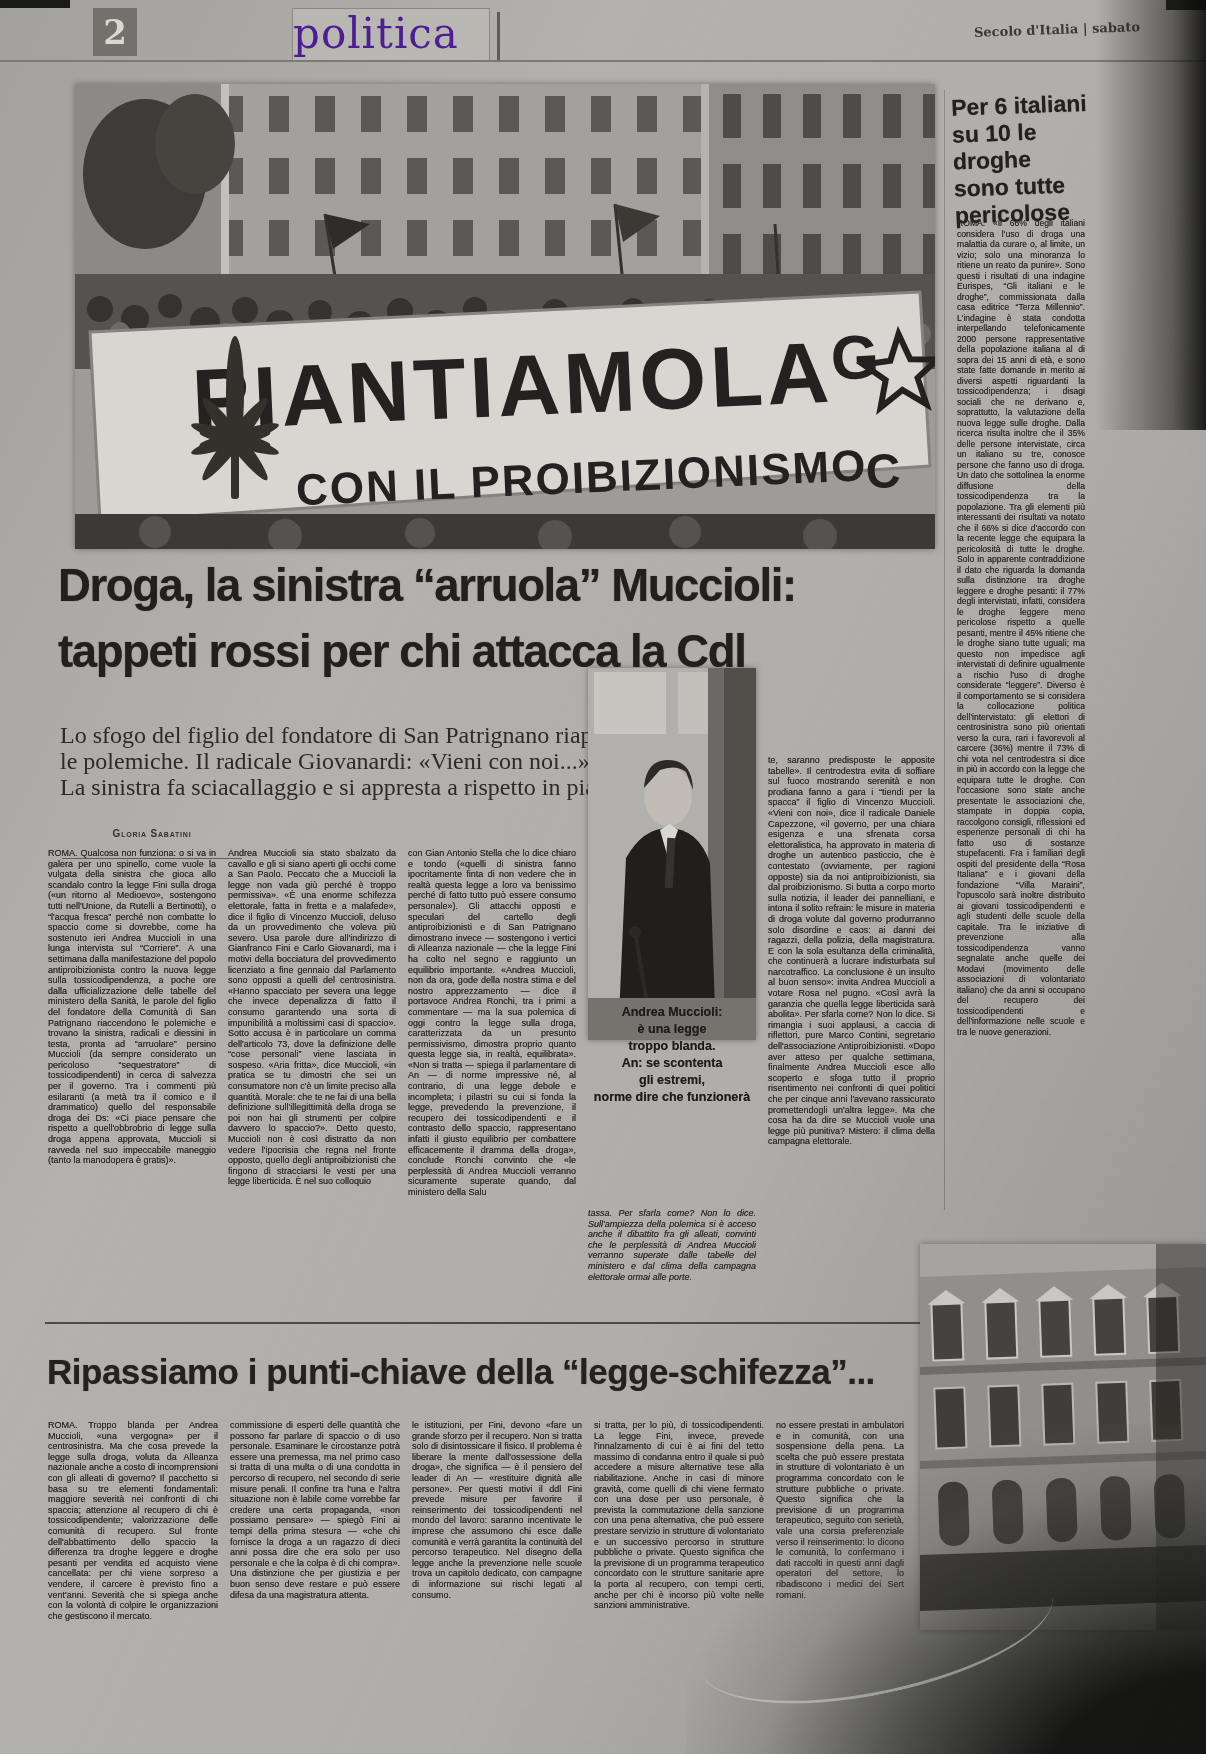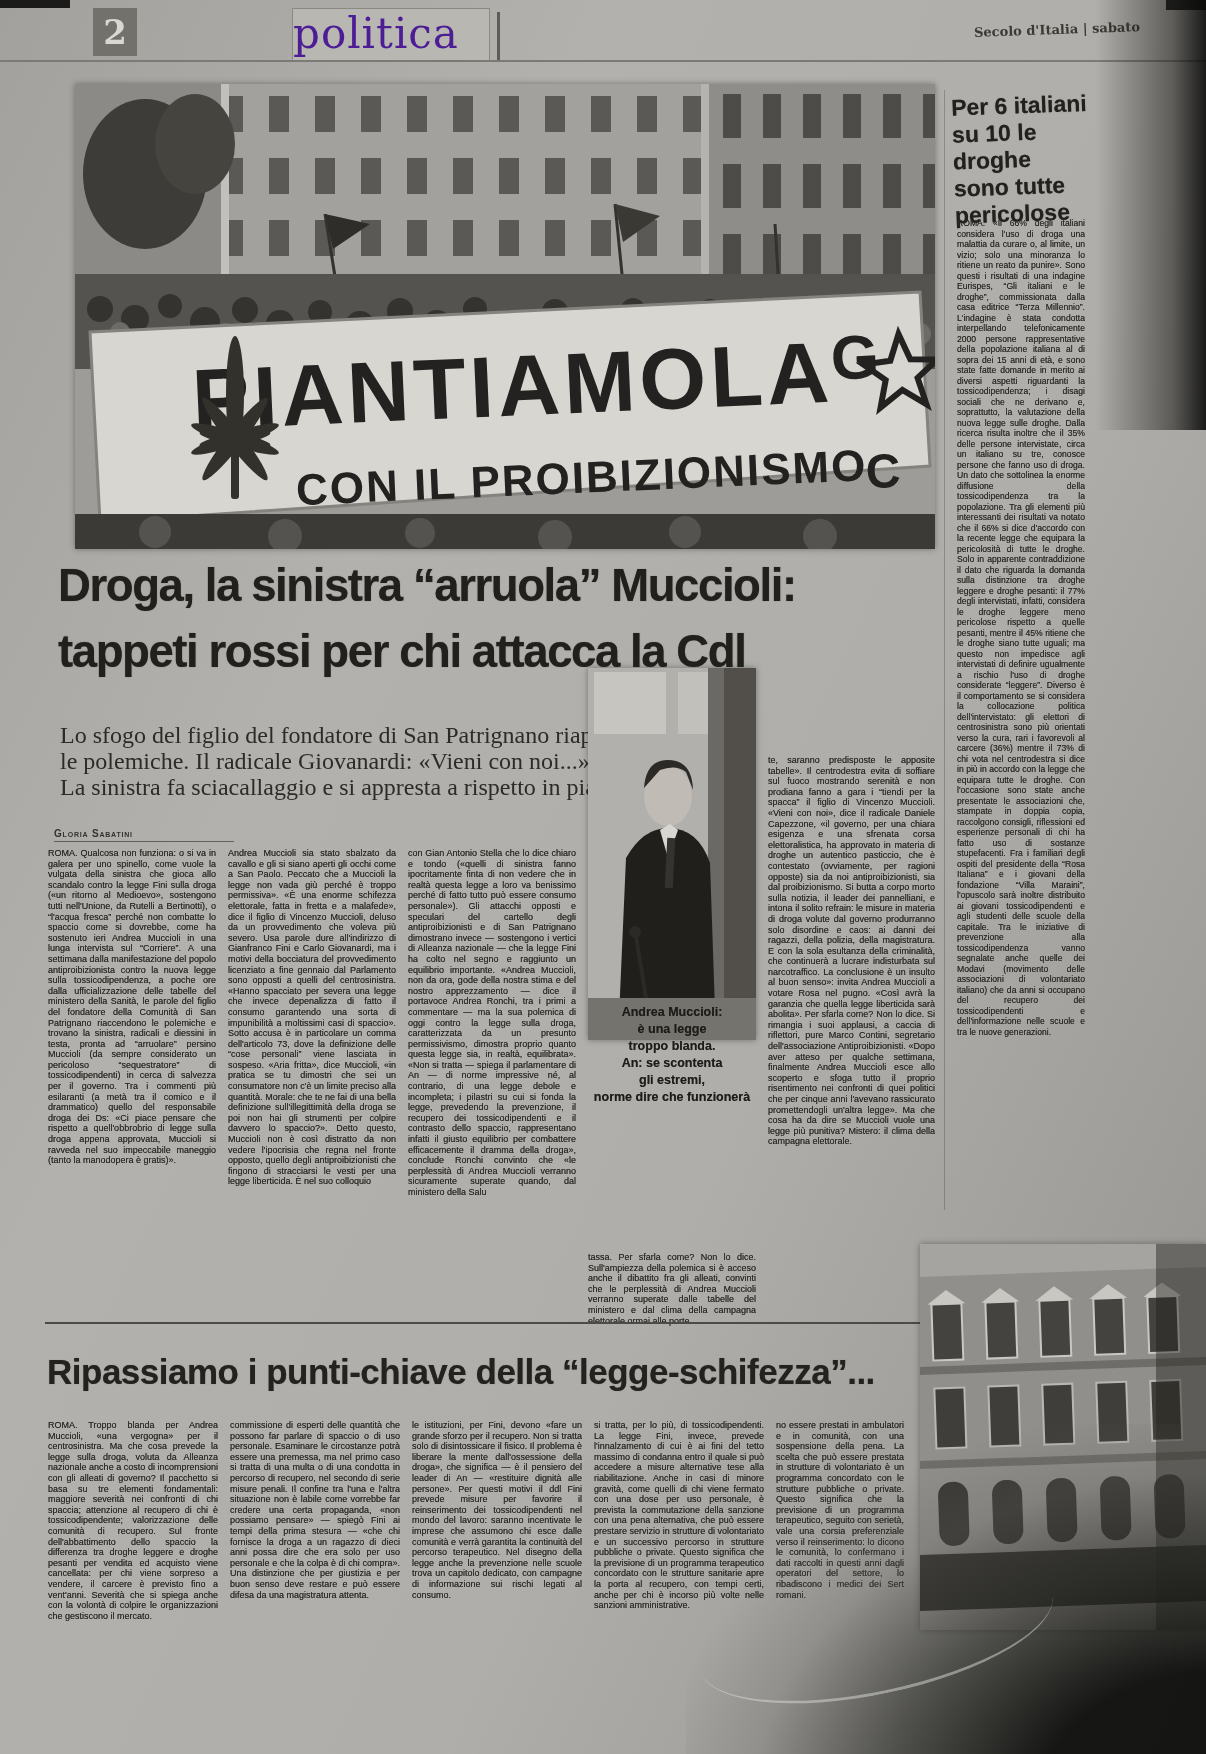--- a/index.html
+++ b/index.html
@@ -16,23 +16,23 @@
   .masthead{left:860px;top:24px;width:280px;text-align:right;font:bold 13px "DejaVu Serif",serif;
            color:#3a3933;transform:rotate(-2deg);}
   .header-rule{left:0;top:60px;width:1206px;height:2px;background:#7b7a75;}
   .corner{background:#1b1b19;}
   
   .headline{left:58px;top:552px;width:900px;font-weight:bold;font-size:47px;line-height:66px;
             letter-spacing:-1.5px;color:#21201c;transform:scaleX(.97);transform-origin:left top;
             text-shadow:0 0 1px rgba(30,30,26,.55);}
   .standfirst{left:60px;top:722px;width:580px;font-family:"Liberation Serif",serif;
             font-size:24px;line-height:26px;color:#2c2b26;}
-  .byline{left:54px;top:828px;width:180px;font:bold 10px "Liberation Sans",sans-serif;
-          letter-spacing:.8px;color:#33322c;border-bottom:1px solid rgba(60,60,55,.7);padding-bottom:2px;
-          font-variant:small-caps;}
+  .byline{left:62px;top:828px;width:180px;font:bold 10px "Liberation Sans",sans-serif;
+          letter-spacing:.8px;color:#33322c;border-bottom:1px solid rgba(60,60,55,.7);padding-bottom:19px;
+          font-variant:small-caps;text-align:center;}
   .col{position:absolute;font:9px/10.6px "Liberation Sans",sans-serif;text-align:justify;
        color:#2b2a24;overflow:hidden;text-shadow:0 0 .6px rgba(45,44,40,.75);}
   .caption{left:588px;top:1004px;width:168px;text-align:center;font:bold 12.5px/17px "Liberation Sans",sans-serif;
        color:#1d1c18;text-shadow:0 0 .6px rgba(30,30,26,.6);}
   .sidebar-head{left:953px;top:92px;width:150px;font:bold 23px/27px "Liberation Sans",sans-serif;
        color:#22211d;transform:rotate(-2deg);text-shadow:0 0 .8px rgba(30,30,26,.5);}
   .sidebar-rule{left:944px;top:90px;width:1px;height:1120px;background:rgba(70,70,66,.35);}
   .section-rule{left:45px;top:1322px;width:1040px;height:2px;background:#4c4b47;}
   .kicker{left:50px;top:1330px;width:900px;font:17px "Liberation Serif",serif;color:#2b2a25;}
   .bheadline{left:47px;top:1350px;width:920px;font:bold 35px/44px "Liberation Sans",sans-serif;
@@ -177,21 +177,21 @@
     <div>Lo sfogo del figlio del fondatore di San Patrignano riapre</div>
     <div>le polemiche. Il radicale Giovanardi: «Vieni con noi...».</div>
     <div>La sinistra fa sciacallaggio e si appresta a rispetto in piazza</div>
   </div>
   <div class="abs byline">Gloria Sabatini</div>
 
   <div class="col" style="left:48px;top:848px;width:168px;height:462px;">ROMA. Qualcosa non funziona: o si va in galera per uno spinello, come vuole la vulgata della sinistra che gioca allo scandalo contro la legge Fini sulla droga («un ritorno al Medioevo», sostengono tutti nell'Unione, da Rutelli a Bertinotti), o “l'acqua fresca” perché non combatte lo spaccio come si dovrebbe, come ha sostenuto ieri Andrea Muccioli in una lunga intervista sul “Corriere”. A una settimana dalla manifestazione del popolo antiproibizionista contro la nuova legge sulla tossicodipendenza, a poche ore dalla ufficializzazione delle tabelle del ministero della Sanità, le parole del figlio del fondatore della Comunità di San Patrignano riaccendono le polemiche e trovano la sinistra, radicali e diessini in testa, pronta ad “arruolare” persino Muccioli (da sempre considerato un pericoloso “sequestratore” di tossicodipendenti) in cerca di salvezza per il governo. Tra i commenti più esilaranti (a metà tra il comico e il drammatico) quello del responsabile droga dei Ds: «Ci piace pensare che rispetto a quell'obbrobrio di legge sulla droga appena approvata, Muccioli si ravveda nel suo impeccabile maneggio (tanto la manodopera è gratis)».</div>
   <div class="col" style="left:228px;top:848px;width:168px;height:462px;">Andrea Muccioli sia stato sbalzato da cavallo e gli si siano aperti gli occhi come a San Paolo. Peccato che a Muccioli la legge non vada giù perché è troppo permissiva». «È una enorme schifezza elettorale, fatta in fretta e a malafede», dice il figlio di Vincenzo Muccioli, deluso da un provvedimento che voleva più severo. Usa parole dure all'indirizzo di Gianfranco Fini e Carlo Giovanardi, ma i motivi della bocciatura del provvedimento licenziato a fine gennaio dal Parlamento sono opposti a quelli del centrosinistra. «Hanno spacciato per severa una legge che invece depenalizza di fatto il consumo garantendo una sorta di impunibilità a moltissimi casi di spaccio». Sotto accusa è in particolare un comma dell'articolo 73, dove la definizione delle “cose personali” viene lasciata in sospeso. «Aria fritta», dice Muccioli, «in pratica se tu dimostri che sei un consumatore non c'è un limite preciso alla quantità. Morale: che te ne fai di una bella definizione sull'illegittimità della droga se poi non hai gli strumenti per colpire davvero lo spaccio?». Detto questo, Muccioli non è così distratto da non vedere l'ipocrisia che regna nel fronte opposto, quello degli antiproibizionisti che fingono di stracciarsi le vesti per una legge liberticida. È nel suo colloquio</div>
   <div class="col" style="left:408px;top:848px;width:168px;height:462px;">con Gian Antonio Stella che lo dice chiaro e tondo («quelli di sinistra fanno ipocritamente finta di non vedere che in realtà questa legge a loro va benissimo perché di fatto tutto può essere consumo personale»). Gli attacchi opposti e speculari del cartello degli antiproibizionisti e di San Patrignano dimostrano invece — sostengono i vertici di Alleanza nazionale — che la legge Fini ha colto nel segno e raggiunto un equilibrio importante. «Andrea Muccioli, non da ora, gode della nostra stima e del nostro apprezzamento — dice il portavoce Andrea Ronchi, tra i primi a commentare — ma la sua polemica di oggi contro la legge sulla droga, caratterizzata da un presunto permissivismo, dimostra proprio quanto questa legge sia, in realtà, equilibrata». «Non si tratta — spiega il parlamentare di An — di norme impressive né, al contrario, di una legge debole e incompleta; i pilastri su cui si fonda la legge, prevedendo la prevenzione, il recupero dei tossicodipendenti e il contrasto dello spaccio, rappresentano infatti il giusto equilibrio per combattere efficacemente il dramma della droga», conclude Ronchi convinto che «le perplessità di Andrea Muccioli verranno sicuramente superate quando, dal ministero della Salu</div>
   <div class="col" style="left:768px;top:755px;width:167px;height:555px;">te, saranno predisposte le apposite tabelle». Il centrodestra evita di soffiare sul fuoco mostrando serenità e non prodiana fanno a gara i “tiendi per la spacca” il figlio di Vincenzo Muccioli. «Vieni con noi», dice il radicale Daniele Capezzone, «il governo, per una chiara esigenza e una sfrenata corsa elettoralistica, ha approvato in materia di droghe un autentico pasticcio, che è contestato (ovviamente, per ragioni opposte) sia da noi antiproibizionisti, sia dal proibizionismo. Si butta a corpo morto sulla notizia, il leader dei pannelliani, e intona il solito refrain: le misure in materia di droga volute dal governo produrranno solo disordine e caos: ai danni dei ragazzi, della polizia, della magistratura. E con la sola esultanza della criminalità, che continuerà a lucrare indisturbata sul narcotraffico. La conclusione è un insulto al buon senso»: invita Andrea Muccioli a votare Rosa nel pugno. «Così avrà la garanzia che quella legge liberticida sarà abolita». Per sfarla come? Non lo dice. Si rimangia i suoi applausi, a caccia di riflettori, pure Marco Contini, segretario dell'associazione Antiproibizionisti. «Dopo aver atteso per qualche settimana, finalmente Andrea Muccioli esce allo scoperto e sfoga tutto il proprio risentimento nei confronti di quei politici che per cinque anni l'avevano rassicurato promettendogli un'altra legge». Ma che cosa ha da dire se Muccioli vuole una legge più punitiva? Mistero: il clima della campagna elettorale.</div>
-  <div class="col" style="left:588px;top:1252px;width:168px;height:118px;">tassa. Per sfarla come? Non lo dice. Sull'ampiezza della polemica si è acceso anche il dibattito fra gli alleati, convinti che le perplessità di Andrea Muccioli verranno superate dalle tabelle del ministero e dal clima della campagna elettorale ormai alle porte.</div>
+  <div class="col" style="left:588px;top:1208px;width:168px;height:118px;font-style:italic;">tassa. Per sfarla come? Non lo dice. Sull'ampiezza della polemica si è acceso anche il dibattito fra gli alleati, convinti che le perplessità di Andrea Muccioli verranno superate dalle tabelle del ministero e dal clima della campagna elettorale ormai alle porte.</div>
 
   <div class="abs photo" style="left:588px;top:668px;width:168px;height:372px;">
     <svg width="168" height="372" viewBox="0 0 168 372" xmlns="http://www.w3.org/2000/svg">
       <rect width="168" height="372" fill="#b2b0ac"></rect>
       <rect x="6" y="4" width="72" height="62" fill="#c7c5c0"></rect>
       <rect x="90" y="4" width="72" height="62" fill="#c2c0bb"></rect>
       <rect x="120" y="0" width="48" height="372" fill="#6b6965"></rect>
       <rect x="136" y="0" width="32" height="372" fill="#524f4b"></rect>
 
       <ellipse cx="80" cy="128" rx="24" ry="30" fill="#c0bbb4"></ellipse>

